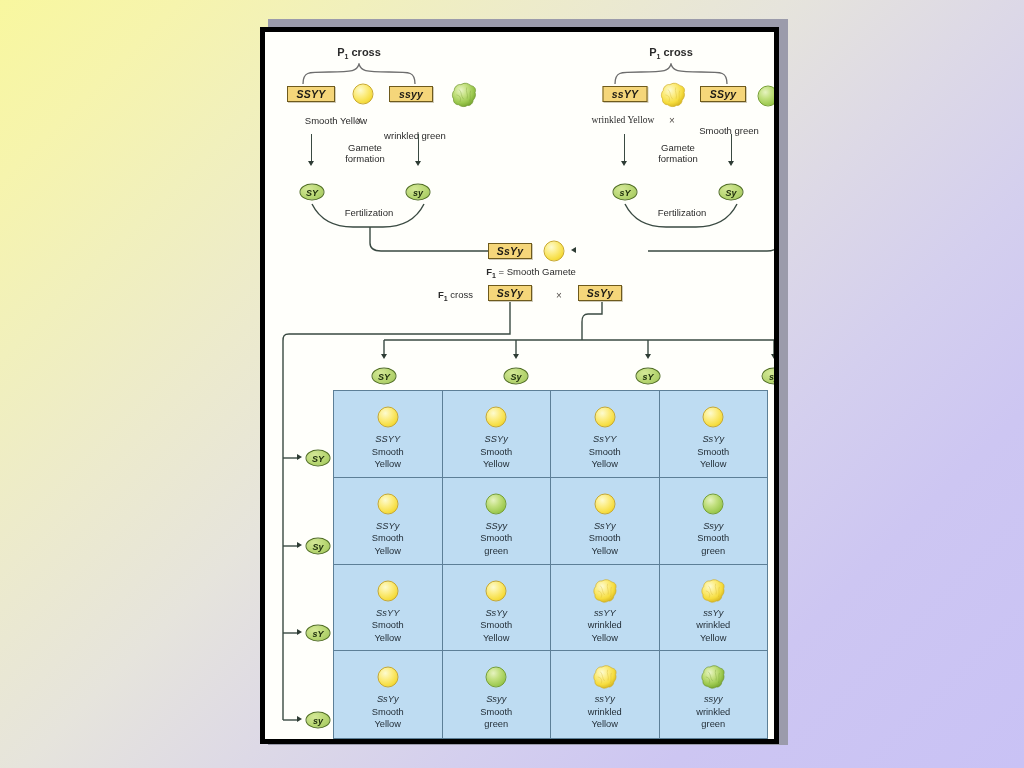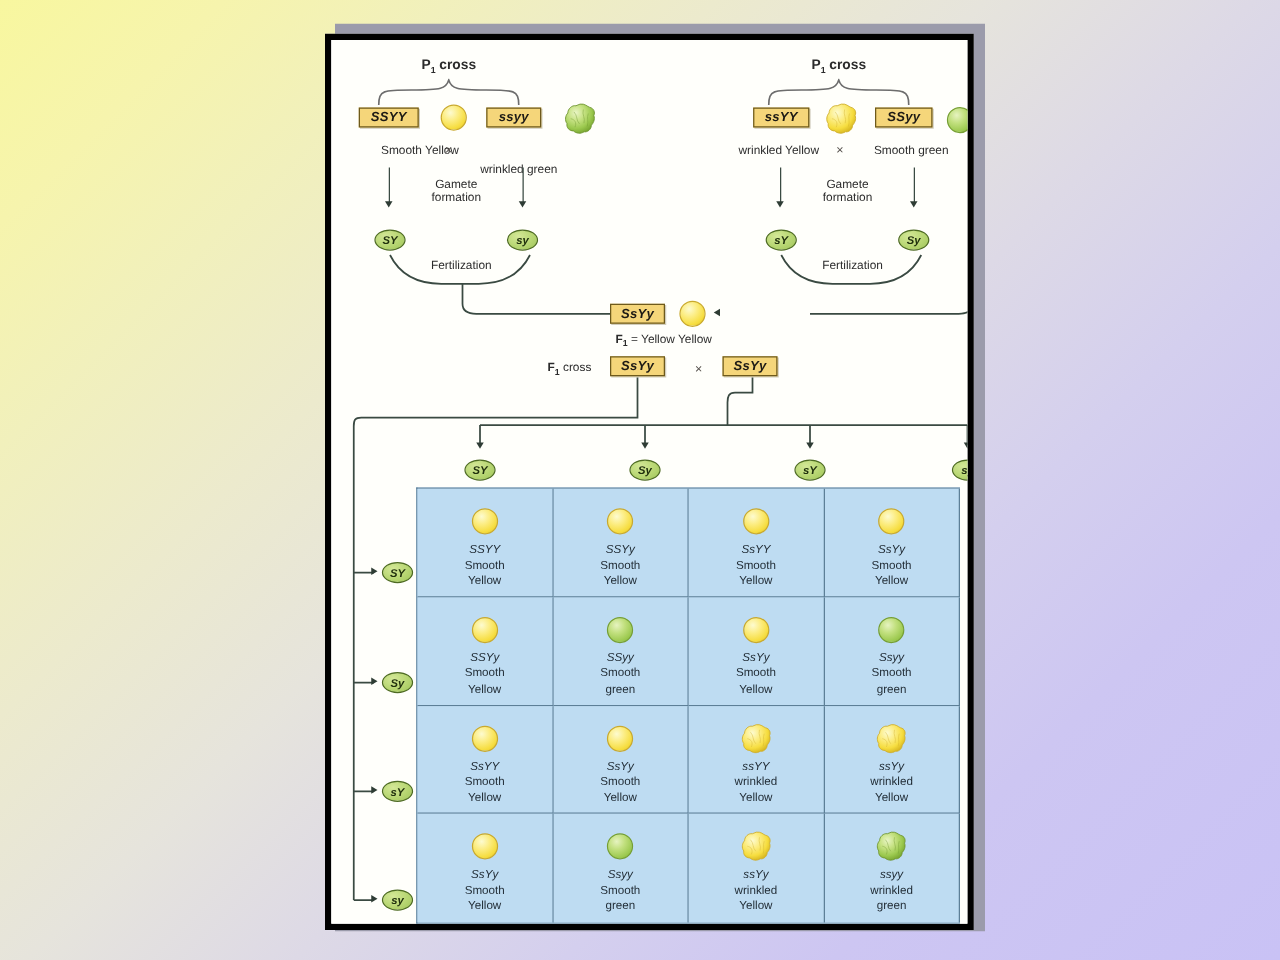--- a/index.html
+++ b/index.html
@@ -214,23 +214,23 @@
   </svg>
 
   <div class="gbox" style="left:360px; top:54px; width:45px;">ssYY</div>
   <svg class="pea-wr-y" style="left:408px; top:63px;" width="26" height="26" viewBox="0 0 40 40">
     <use href="#sym-wrinkled" fill="url(#gy)" stroke="#cfae2c" stroke-width="1.1"></use>
   </svg>
 
   <div class="gbox" style="left:458px; top:54px; width:46px;">SSyy</div>
   <div class="pea pea-smooth pea-g" style="left:503px; top:64px; width:21px; height:21px;"></div>
 
-  <div class="lbl lbl-center" style="left:358px; top:83px;">wrinkled Yellow</div>
+  <div class="lbl lbl-center" style="left:358px; top:83px;font-family:Liberation Serif, serif;">wrinkled Yellow</div>
   <div class="lbl times" style="left:404px; top:83px;">×</div>
-  <div class="lbl lbl-center" style="left:464px; top:83px;">Smooth green</div>
+  <div class="lbl lbl-center" style="left:464px; top:93px;">Smooth green</div>
 
   <div class="ln ln-v" style="left:359px; top:102px; height:28px;"></div>
   <div class="arrow-d" style="left:356px; top:129px;"></div>
   <div class="ln ln-v" style="left:466px; top:102px; height:28px;"></div>
   <div class="arrow-d" style="left:463px; top:129px;"></div>
 
   <div class="lbl lbl-center" style="left:413px; top:110px;">Gamete</div>
   <div class="lbl lbl-center" style="left:413px; top:121px;">formation</div>
 
   <div class="gamete" style="left:360px; top:160px;">sY</div>
@@ -247,21 +247,21 @@
   <div class="arrow-r" style="left:229px; top:215px;"></div>
 
   <svg style="position:absolute; left:378px; top:193px;" width="140" height="36">
     <path d="M135,2 L135,18 C135,24 131,26 124,26 L5,26" fill="none" stroke="#3a4a42" stroke-width="1.4"></path>
   </svg>
   <div class="arrow-l" style="left:306px; top:215px;"></div>
 
   <div class="gbox" style="left:245px; top:211px; width:44px;">SsYy</div>
   <div class="pea pea-smooth pea-y" style="left:289px; top:219px; width:21px; height:21px;"></div>
 
-  <div class="lbl lbl-center" style="left:266px; top:234px;"><span class="bold">F</span><span class="sub">1</span> <span>= Yellow Yellow</span></div>
+  <div class="lbl lbl-center" style="left:266px; top:234px;"><span class="bold">F</span><span class="sub">1</span> <span>= Smooth Gamete</span></div>
 
   <div class="lbl" style="left:173px; top:257px;"><span class="bold">F</span><span class="sub">1</span> <span>cross</span></div>
 
   <div class="gbox" style="left:245px; top:253px; width:44px;">SsYy</div>
   <div class="lbl times" style="left:291px; top:258px;">×</div>
   <div class="gbox" style="left:335px; top:253px; width:44px;">SsYy</div>
 
   <svg style="position:absolute; left:8px; top:268px;" width="250" height="440">
 
     <path d="M237,2 L237,34 L16,34 C11,34 10,36 10,41 L10,420" fill="none" stroke="#3a4a42" stroke-width="1.4"></path>

